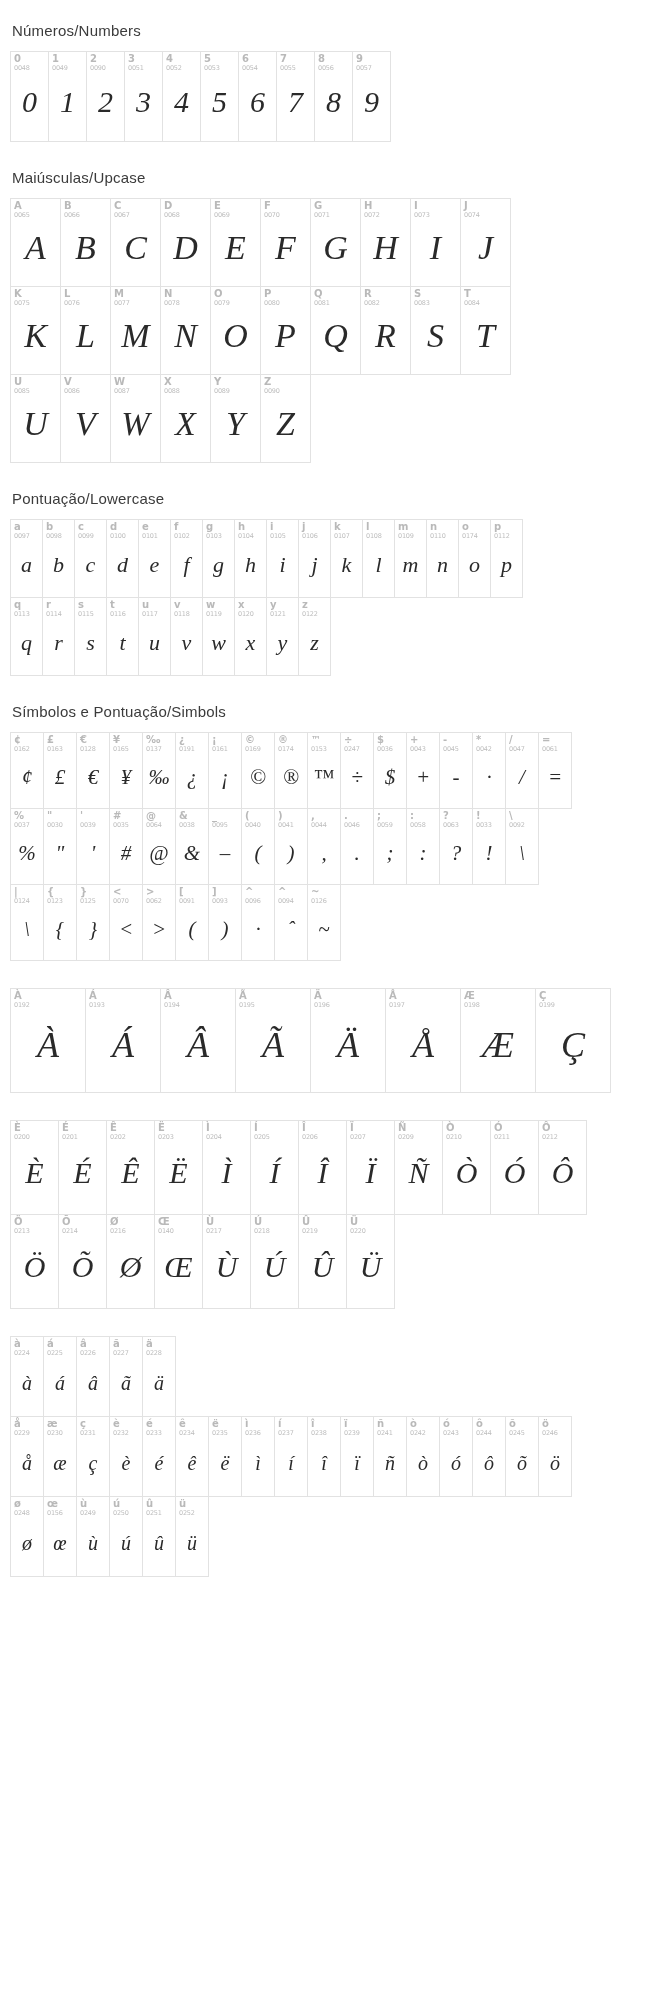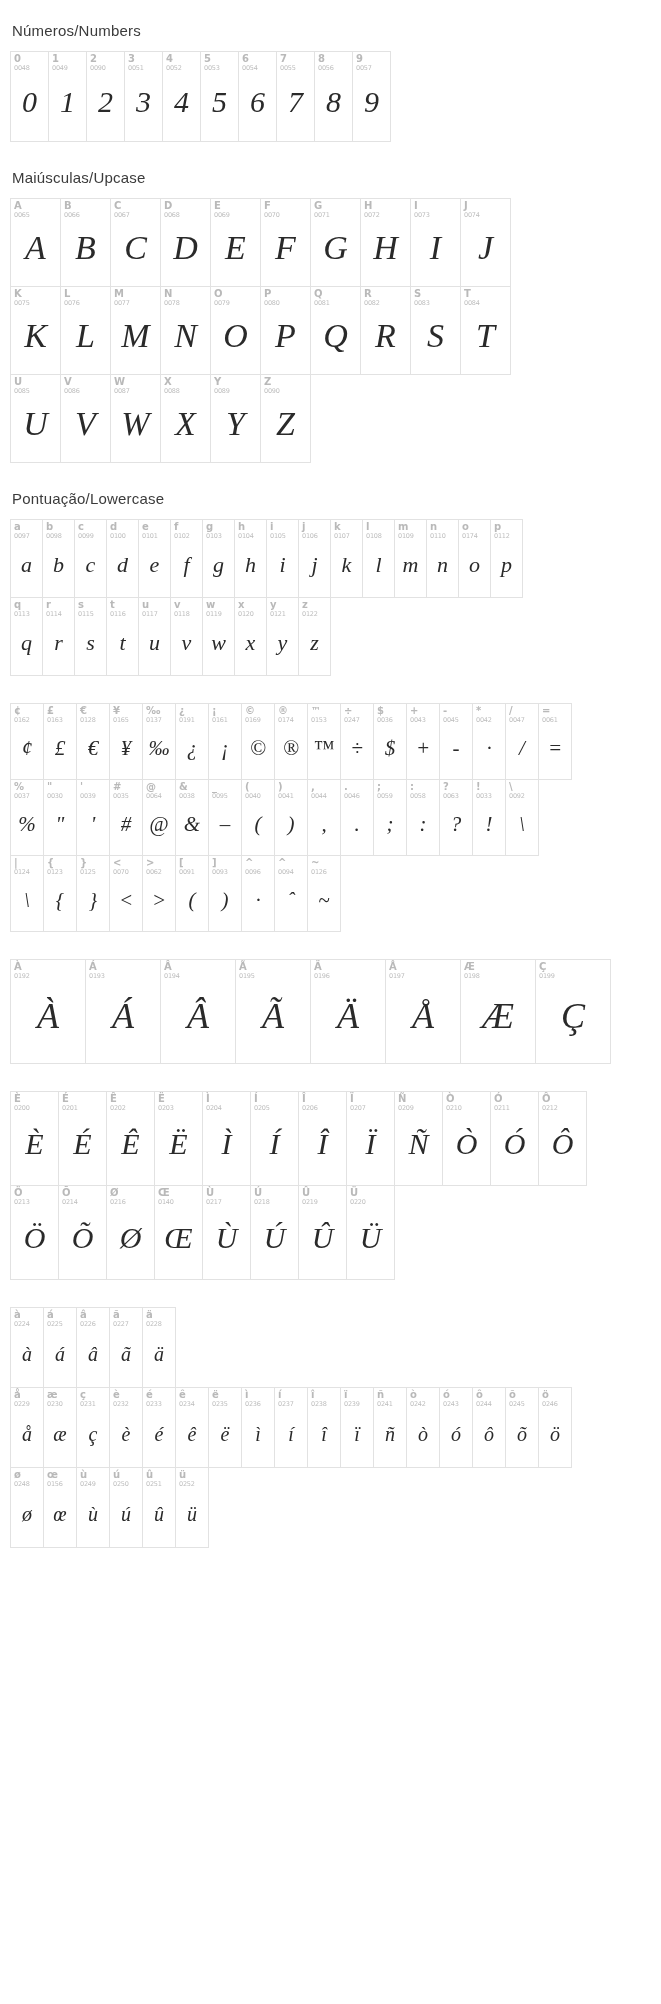--- a/index.html
+++ b/index.html
@@ -563,20 +563,21 @@
               <div class="meta">
                 <span class="ch">z</span>
                 <span class="code">0122</span>
               </div>
               <div class="big">z</div>
             </div>
           </div>
         </div>
       </div>
       <div class="section">
+        <div class="section-title">Símbolos e Pontuação/Simbols</div>
         <div class="rows sz-sym">
           <div class="glyph-row">
             <div class="cell">
               <div class="meta">
                 <span class="ch">¢</span>
                 <span class="code">0162</span>
               </div>
               <div class="big">¢</div>
             </div>
             <div class="cell">

